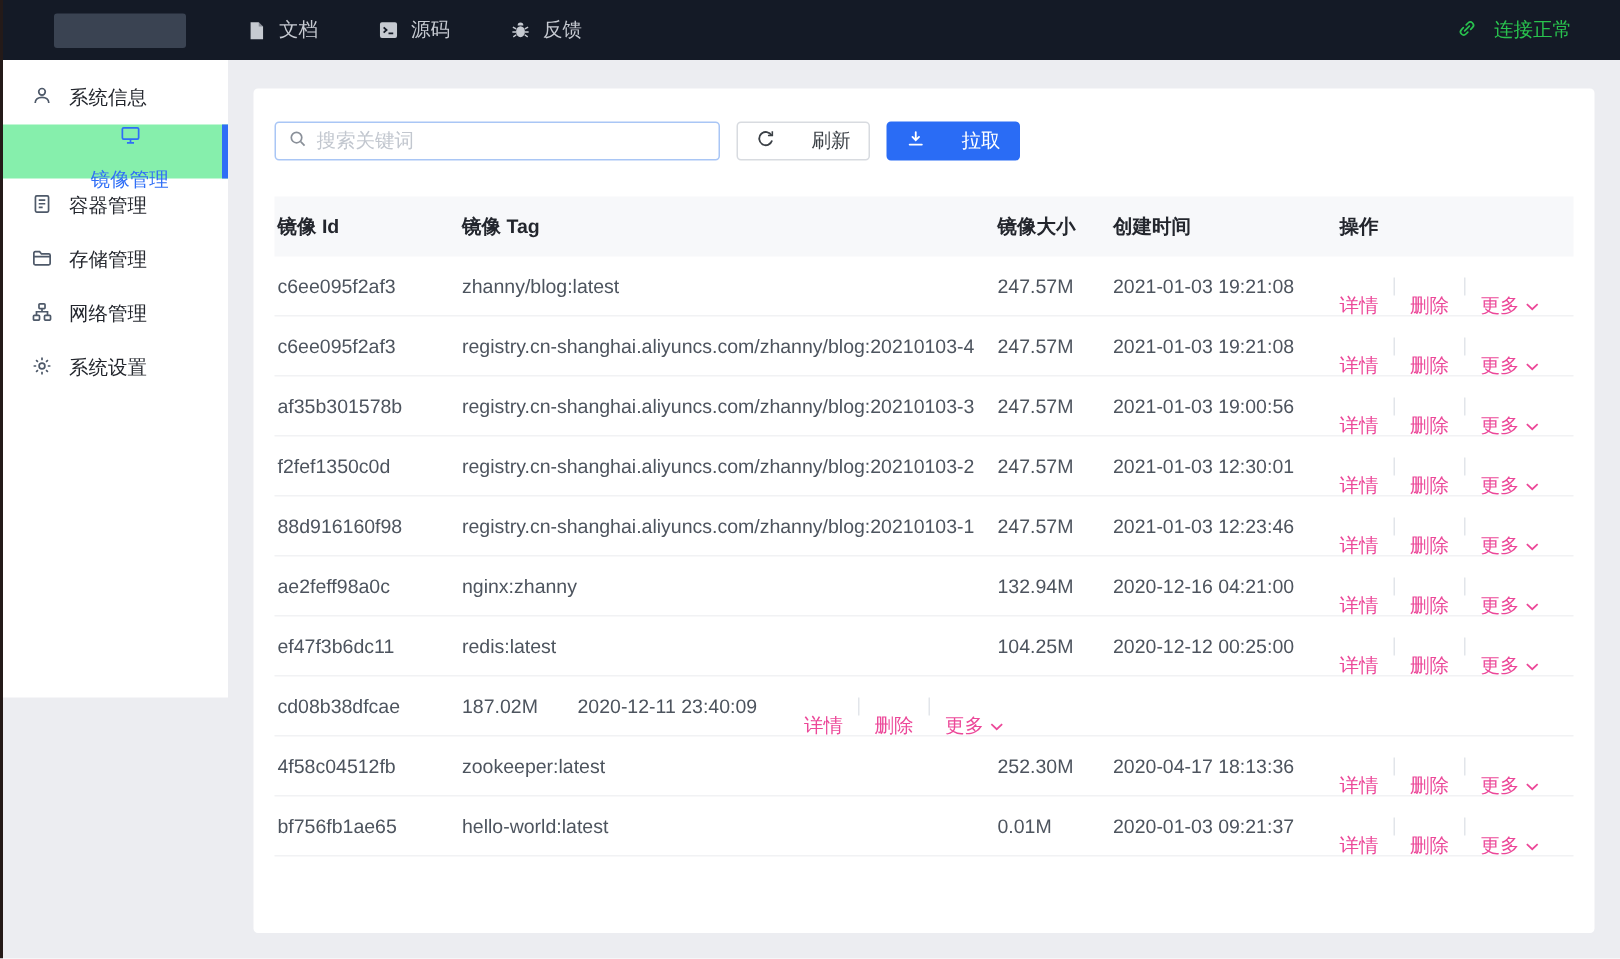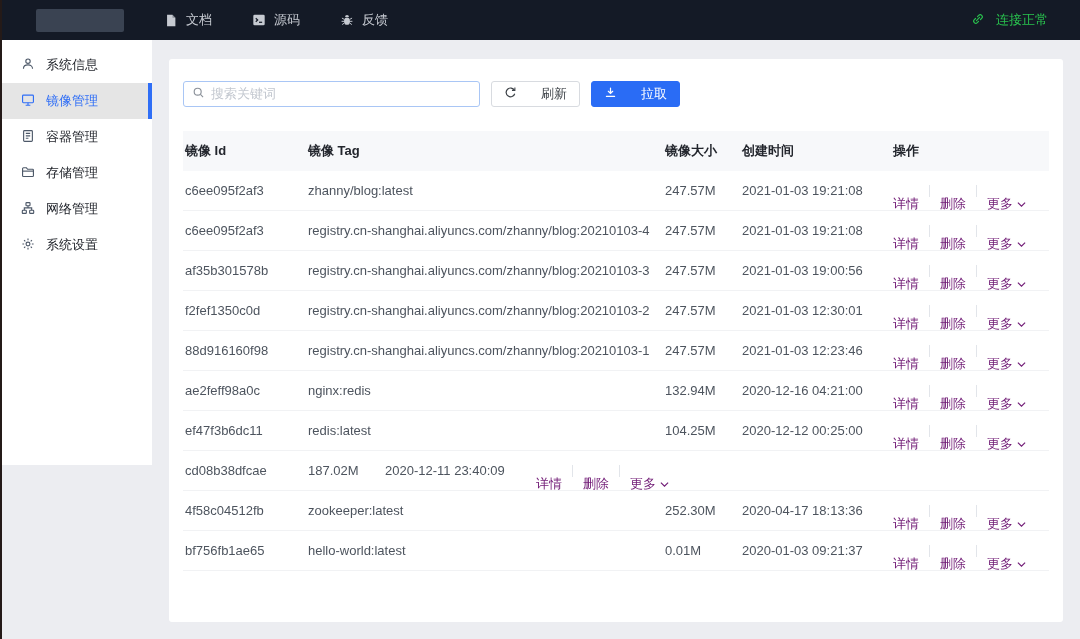--- a/index.html
+++ b/index.html
@@ -26,21 +26,21 @@
   
   .sidebar {
     position:absolute; left:0; top:40px; width:152px; height:425px;
     background:#ffffff; padding-top:7px; z-index:20;
   }
   .side-item {
     height:36px; display:flex; align-items:center; gap:11px;
     padding-left:21px; color:#23262d; cursor:pointer; position:relative;
   }
   .side-item svg { color:#4e5969; flex:0 0 auto; }
-  .side-item.active { background:#e5e5e5; color:#2f6ef6; }
+  .side-item.active { background:#86efac; color:#2f6ef6;flex-direction:column; }
   .side-item.active svg { color:#2f6ef6; }
   .side-item.active::after {
     content:""; position:absolute; right:0; top:0; bottom:0; width:4px; background:#2f6ef6;
   }
 
   
   .card {
     position:absolute; left:169px; top:59px; width:894px; height:563px;
     background:#ffffff; border-radius:3px; z-index:10;
   }
@@ -65,21 +65,21 @@
   
   .table { margin:24px 14px 0 14px; }
   .thead { display:flex; align-items:center; height:40px; background:#f7f8fa; color:#23262d; font-weight:bold; }
   .trow  { display:flex; align-items:center; height:40px; border-bottom:1px solid #f1f2f4; color:#4d545e; }
   .col-id     { width:125px; padding-left:2px; }
   .col-tag    { width:357px; }
   .col-size   { width:77px;  }
   .col-date   { width:151px; }
   .col-action { flex:1; display:flex; align-items:center; }
   .thead .col-action { display:block; }
-  .action-link { color:#701a75; cursor:pointer; text-decoration:none; display:inline-flex; align-items:center; gap:4px;margin-top:26px; }
+  .action-link { color:#ec4899; cursor:pointer; text-decoration:none; display:inline-flex; align-items:center; gap:4px;margin-top:26px; }
   .action-sep { width:1px; height:12px; background:#e2e5ea; margin:0 10px; }
 </style>
 </head>
 <body>
 
 <div class="left-edge"></div>
 
 <div class="topbar">
   <div class="logo-box"></div>
 
@@ -328,21 +328,21 @@
           <svg width="9" height="7" viewBox="0 0 10 7" fill="none" stroke="currentColor" stroke-width="1.3">
                   <path d="M1 1.5l4 3.8 4-3.8"></path>
                 </svg>
         </span>
       </a>
     </div>
   </div>
 
   <div class="trow">
     <div class="col-id">ae2feff98a0c</div>
-    <div class="col-tag">nginx:redis</div>
+    <div class="col-tag">nginx:zhanny</div>
     <div class="col-size">132.94M</div>
     <div class="col-date">2020-12-16 04:21:00</div>
     <div class="col-action">
       <a class="action-link">详情</a>
       <span class="action-sep"></span>
       <a class="action-link">删除</a>
       <span class="action-sep"></span>
       <a class="action-link">
         <span>更多</span>
         <span>

